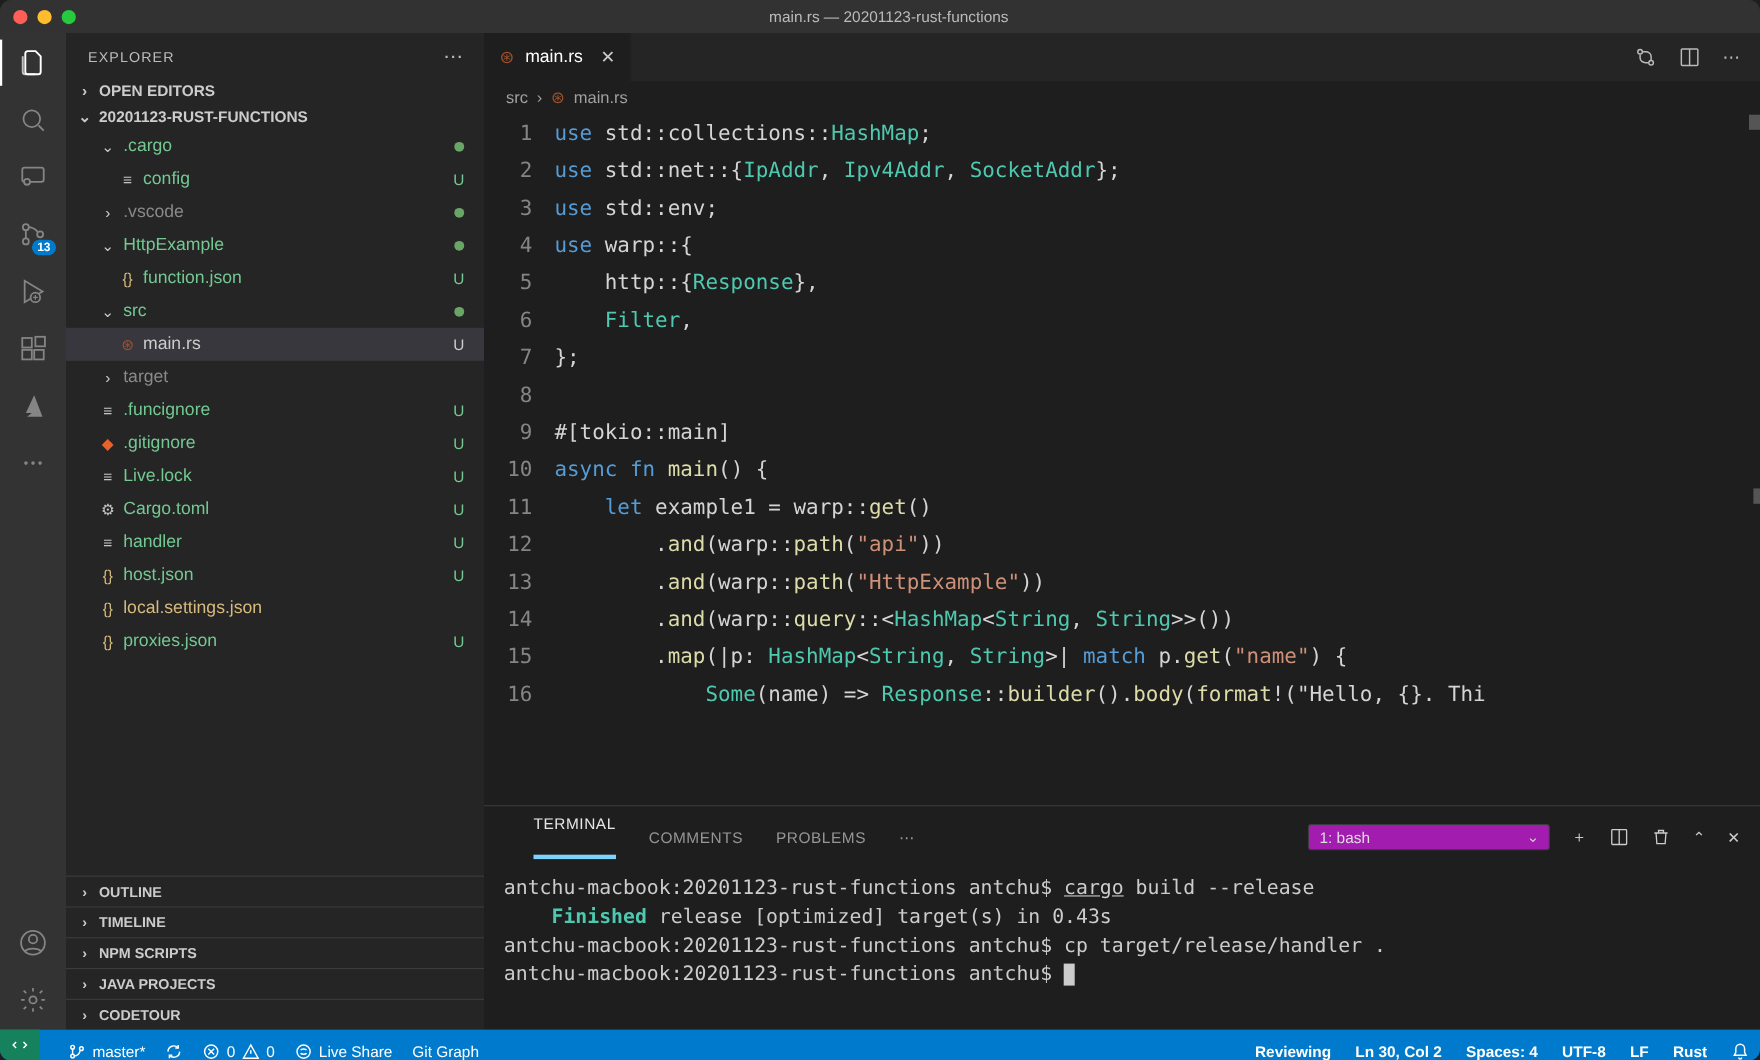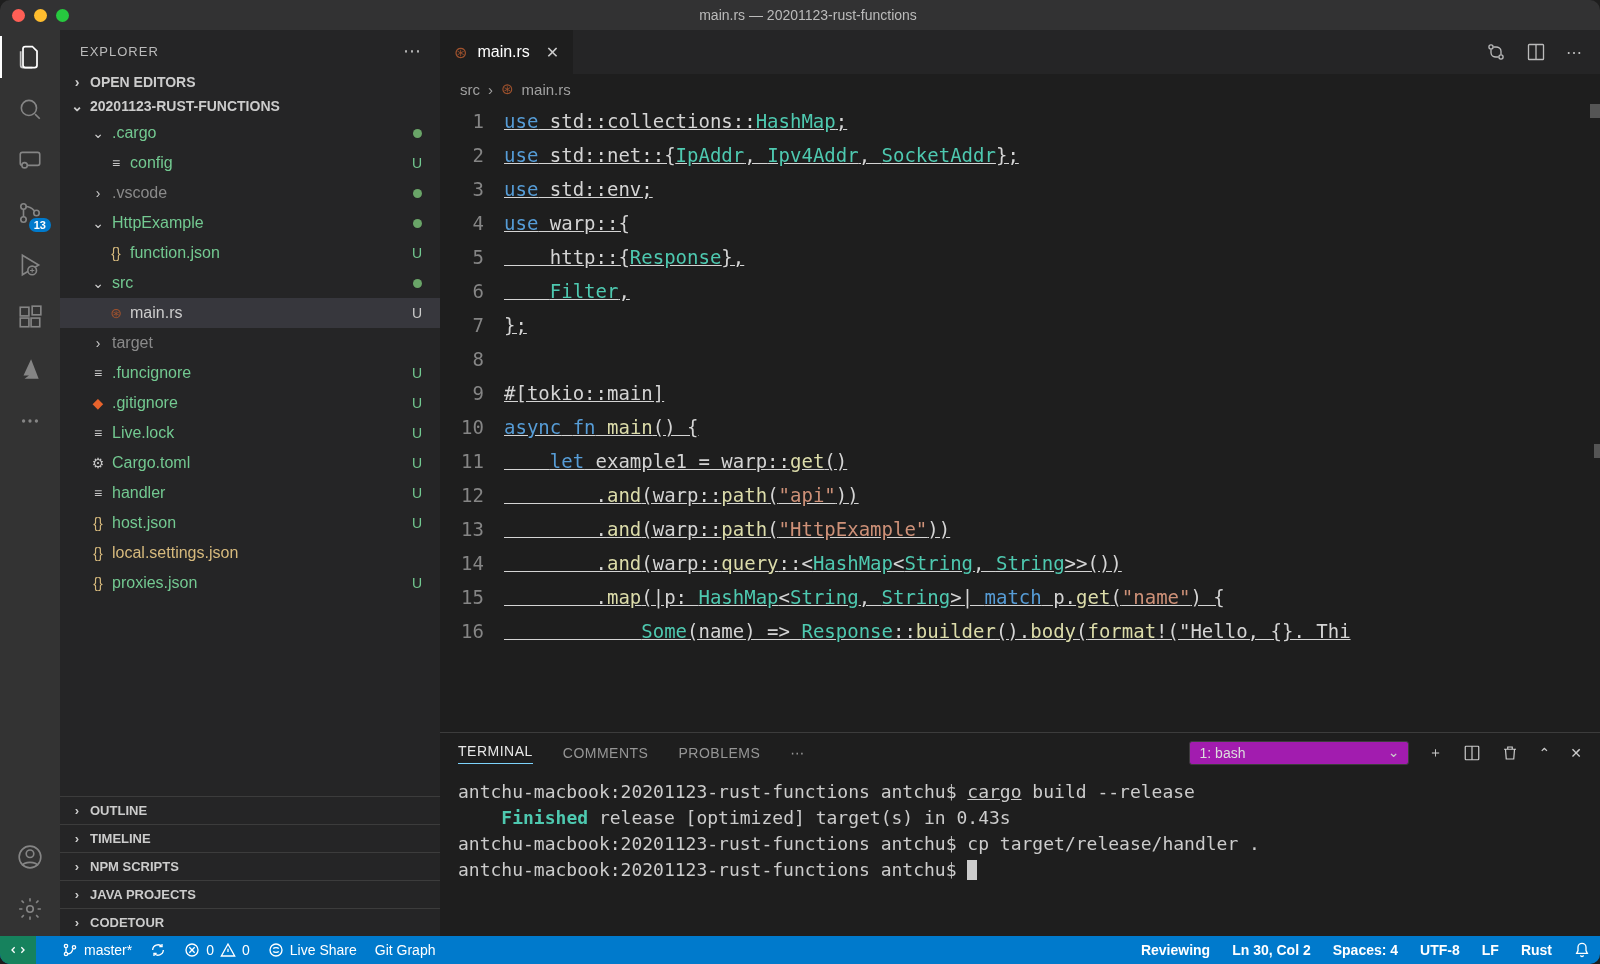--- a/index.html
+++ b/index.html
@@ -39,34 +39,34 @@
 .tabbar { height: 44px; background: #252526; display: flex; align-items: stretch; }
 .tab { display: flex; align-items: center; gap: 10px; padding: 0 14px; background: #1e1e1e; color: #fff; font-size: 16px; border-right: 1px solid #252526; cursor: pointer; }
 .tab .tab-icon { color: #a0522d; }
 .tab .close { color: #ccc; font-size: 16px; cursor: pointer; margin-left: 6px; }
 .tabbar .tab-actions { margin-left: auto; display: flex; align-items: center; gap: 20px; padding-right: 18px; color: #bbb; }
 .tabbar .tab-actions span { cursor: pointer; }
 .breadcrumb { padding: 6px 20px; font-size: 15px; color: #a0a0a0; display: flex; align-items: center; gap: 8px; }
 .breadcrumb .bc-icon { color: #a0522d; }
 .editor { flex: 1; display: flex; font-family: "Menlo", "Consolas", monospace; font-size: 19px; line-height: 34px; overflow: hidden; position: relative; }
 .gutter { width: 64px; text-align: right; color: #858585; padding-right: 20px; user-select: none; }
-.code { flex: 1; white-space: pre; color: #d4d4d4; overflow: hidden; text-decoration: underline; }
+.code { flex: 1; white-space: pre; color: #d4d4d4; overflow: hidden; }
 .kw { color: #569cd6; } .ty { color: #4ec9b0; } .st { color: #ce9178; } .fn { color: #dcdcaa; }
 .panel { height: 204px; border-top: 1px solid #3c3c3c; background: #1e1e1e; display: flex; flex-direction: column; }
 .panel-tabs { display: flex; align-items: center; padding: 8px 18px; gap: 30px; font-size: 14px; color: #969696; }
 .panel-tabs .ptab { cursor: pointer; letter-spacing: 0.5px; }
-.panel-tabs .ptab.active { color: #e7e7e7; border-bottom: 1px solid #7dd3fc; padding-bottom: 4px; }
+.panel-tabs .ptab.active { color: #e7e7e7; border-bottom: 4px solid #7dd3fc; padding-bottom: 20px; margin-left: 27px; }
 .panel-tabs .panel-right { margin-left: auto; display: flex; align-items: center; gap: 20px; color: #ccc; }
 .term-select { background: #a21caf; color: #ddd; border: 1px solid #3c3c3c; border-radius: 3px; padding: 3px 30px 3px 10px; font-size: 14px; position: relative; min-width: 220px; }
 .term-select::after { content: "⌄"; position: absolute; right: 8px; top: 2px; color: #ccc; }
 .terminal { flex: 1; padding: 6px 18px 10px 18px; font-family: "Menlo", "Consolas", monospace; font-size: 18px; line-height: 26px; color: #ccc; white-space: pre; overflow: hidden; }
 .terminal .g { color: #4ec9b0; font-weight: bold; }
 .terminal .u { text-decoration: underline; }
 .terminal .cursor { display: inline-block; width: 10px; height: 20px; background: #ccc; vertical-align: text-bottom; }
-.statusbar { height: 28px; background: #007acc; color: #fff; display: flex; align-items: center; font-size: 14px; padding: 12px 10px; gap: 18px; }
+.statusbar { height: 28px; background: #007acc; color: #fff; display: flex; align-items: flex-end; font-size: 14px; padding: 0 10px; gap: 18px; }
 .statusbar .left { display: flex; align-items: center; gap: 18px; }
 .statusbar .right { margin-left: auto; display: flex; align-items: center; gap: 22px; font-weight: bold; }
 .statusbar .seg { display: flex; align-items: center; gap: 6px; cursor: pointer; }
 .remote { background: #16825d; height: 28px; display: flex; align-items: center; padding: 0 10px; margin: 0 8px 0 -10px; }
 svg { display: block; }
 .minimap { position: absolute; right: 0; top: 0; width: 10px; height: 14px; background: #555; }
 .minimap2 { position: absolute; right: 0; top: 340px; width: 6px; height: 14px; background: #555; }
 </style>
 </head>
 <body>

